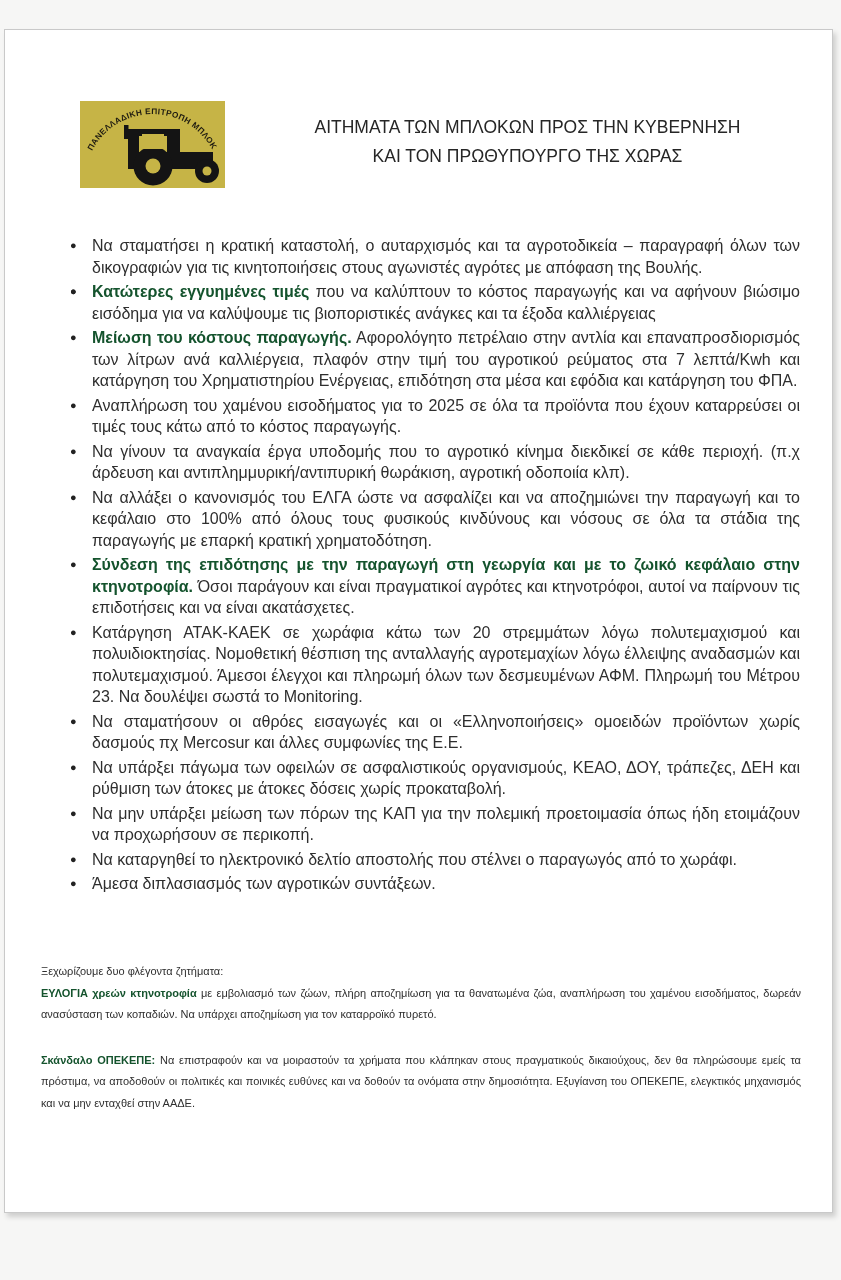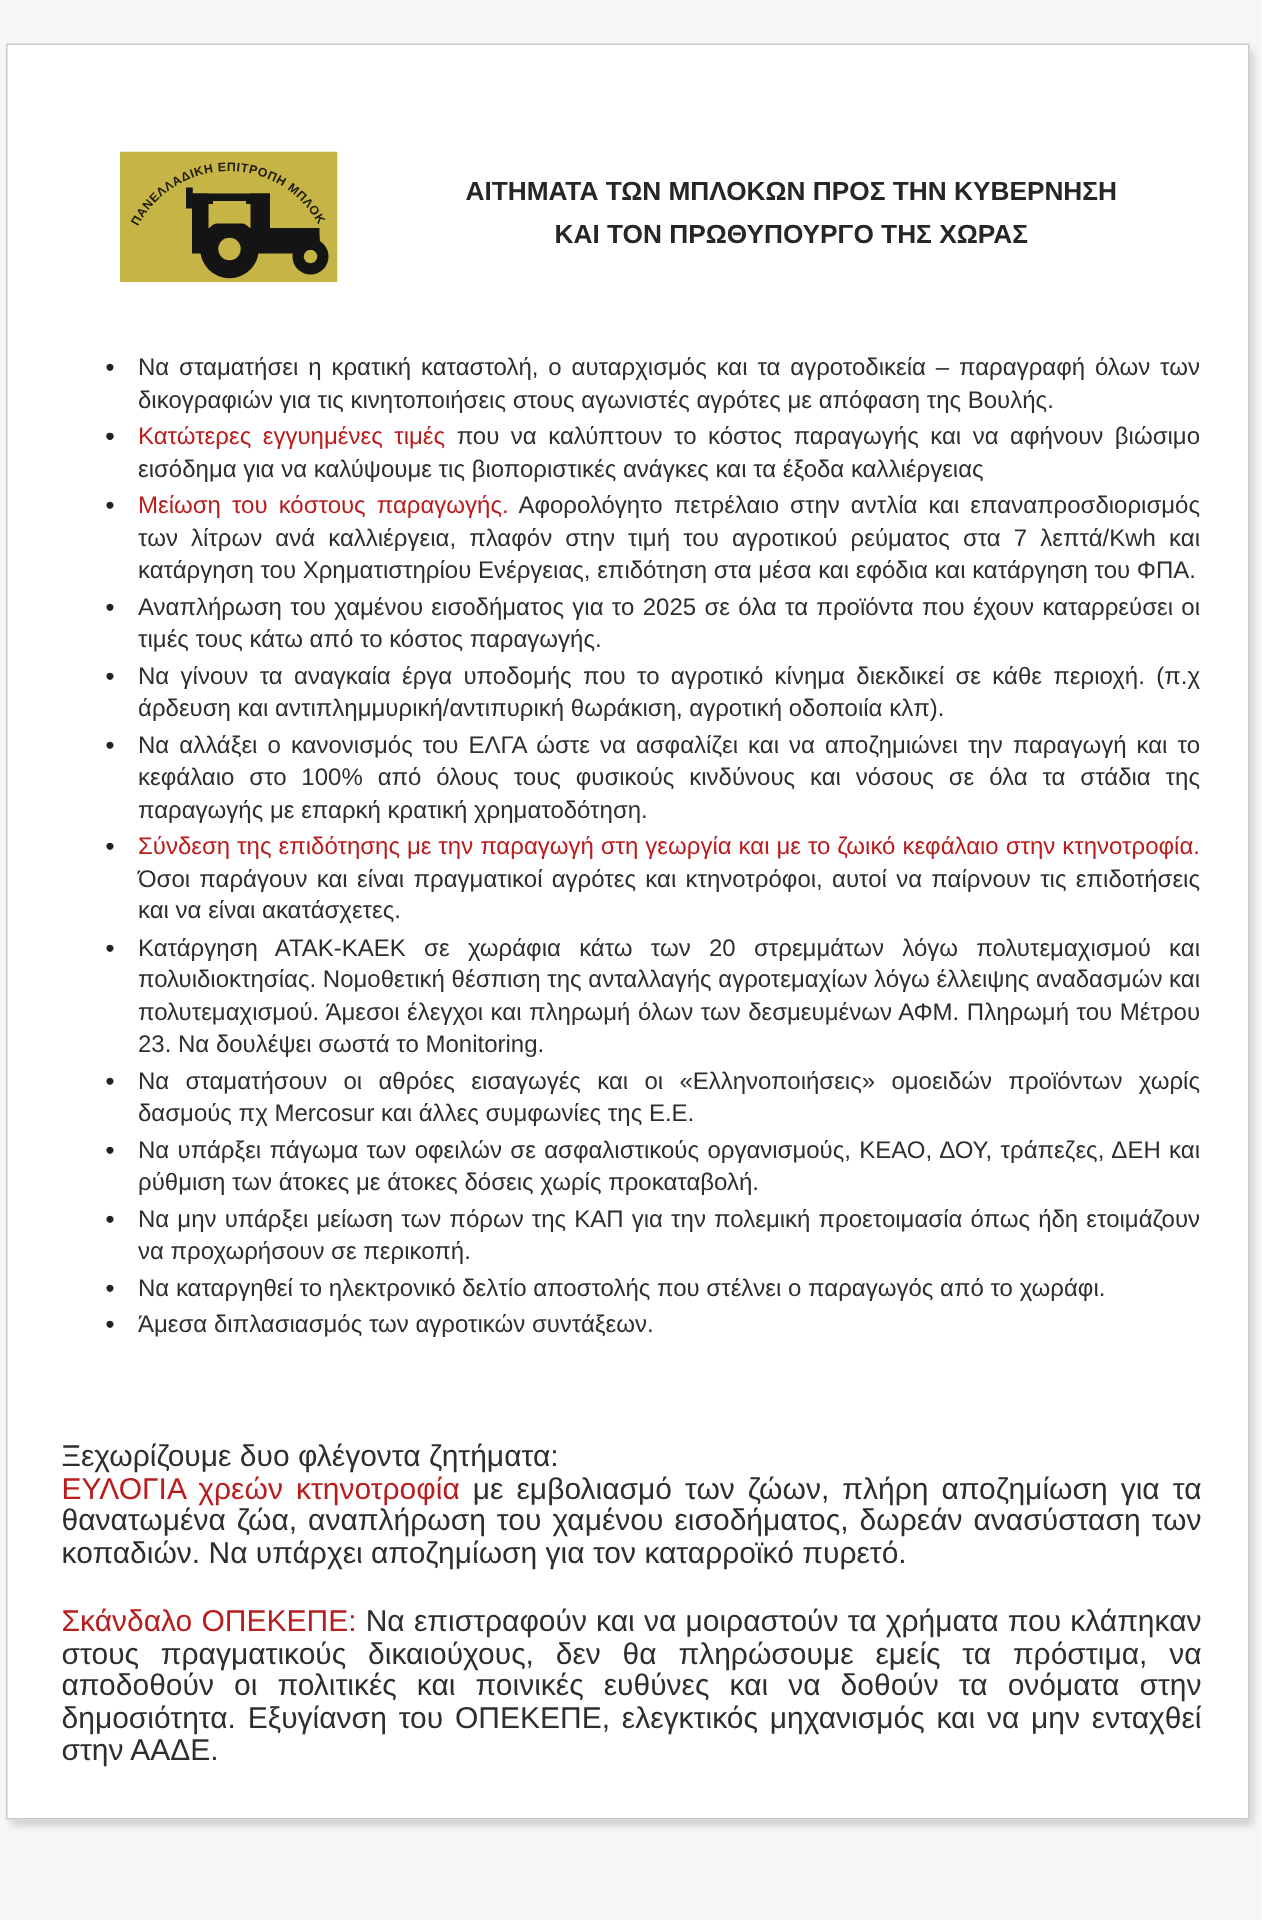--- a/index.html
+++ b/index.html
@@ -22,21 +22,21 @@
   .logo {
     position:absolute;
     left:75px; top:71px;
     width:145px; height:87px;
   }
   .title {
     position:absolute;
     left:250px; top:83px;
     width:545px;
     text-align:center;
-    font-weight:bold;
+    font-weight:normal;
     font-size:17.5px;
     line-height:29px;
     color:#262626;
   }
   .bullets {
     position:absolute;
     left:58px; top:205px;
     width:737px;
     list-style:none;
   }
@@ -48,26 +48,26 @@
     text-align:justify;
     margin-bottom:3px;
   }
   .bullets li .dot {
     position:absolute;
     left:7px; top:0;
     font-size:11px;
     line-height:21.5px;
     color:#222;
   }
-  .b { font-weight:normal; color:#b91c1c;margin-top:15px; }
+  .b { font-weight:bold; color:#14532d;margin-top:15px; }
   .closing {
     position:absolute;
     left:36px; top:931px;
     width:760px;
-    font-size:20px;
+    font-size:11px;
     line-height:21.5px;
   }
   .closing p { text-align:justify; }
   .closing .intro { text-align:left; }
   .closing .p2 { margin-top:24px; }
 </style>
 </head>
 <body>
 
 <div class="page">

